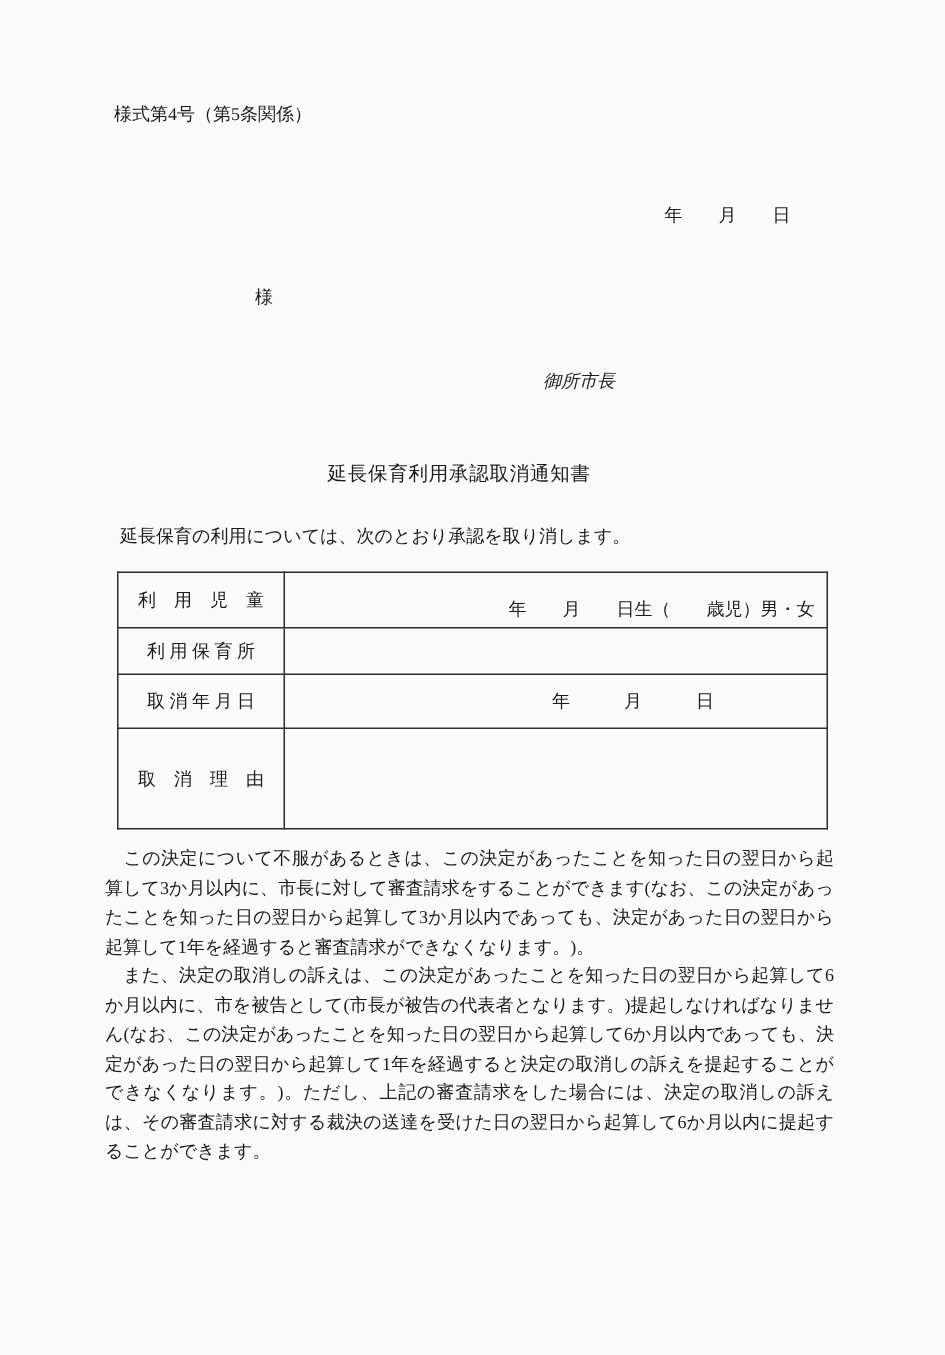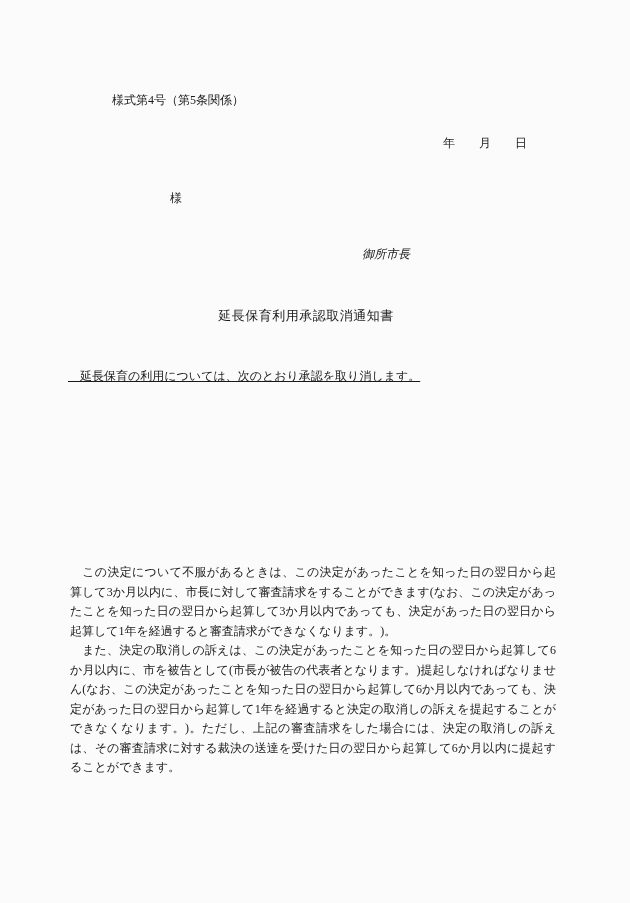--- a/index.html
+++ b/index.html
@@ -11,33 +11,33 @@
   }
   .page {
     position: relative;
     width: 630px;
     height: 903px;
     background: #fbfbfb;
     overflow: hidden;
     font-size: 12px;
   }
   .abs { position: absolute; white-space: pre; }
-  .form-number { left: 76px; top: 92px; margin-left: 36px; }
+  .form-number { left: 76px; top: 68px; }
   .issue-date  { left: 443px; top: 135px; }
   .addressee   { left: 170px; top: 190px; }
   .sender      { left: 362px; top: 246px; font-style: italic; }
   .doc-title   {
     left: 0; right: 18px; top: 307px;
     text-align: center;
     font-size: 13px;
     letter-spacing: 0.5px;
     white-space: pre;
     position: absolute;
   }
-  .intro { left: 68px; top: 368px; text-decoration: underline; }
+  .intro { left: 68px; top: 349px; }
 
   table.detail {
     position: absolute;
     left: 78px;
     top: 381px;
     width: 474px;
     border-collapse: collapse;
     table-layout: fixed;
   }
   table.detail td {
@@ -88,19 +88,39 @@
   <div class="abs issue-date">年　　月　　日</div>
 
   <div class="abs addressee">様</div>
 
   <div class="abs sender">御所市長</div>
 
   <div class="doc-title">延長保育利用承認取消通知書</div>
 
   <div class="abs intro">　延長保育の利用については、次のとおり承認を取り消します。</div>
 
+  <table class="detail">
+    <tbody>
+      <tr class="r1">
+        <td class="lbl">利　用　児　童</td>
+        <td class="val val-child">年　　月　　日生（　　歳児）男・女</td>
+      </tr>
+      <tr class="r2">
+        <td class="lbl">利 用 保 育 所</td>
+        <td class="val"></td>
+      </tr>
+      <tr class="r3">
+        <td class="lbl">取 消 年 月 日</td>
+        <td class="val val-date">年　　　月　　　日</td>
+      </tr>
+      <tr class="r4">
+        <td class="lbl">取　消　理　由</td>
+        <td class="val"></td>
+      </tr>
+    </tbody>
+  </table>
 
   <div class="notes">
     <p>　この決定について不服があるときは、この決定があったことを知った日の翌日から起算して3か月以内に、市長に対して審査請求をすることができます(なお、この決定があったことを知った日の翌日から起算して3か月以内であっても、決定があった日の翌日から起算して1年を経過すると審査請求ができなくなります。)。</p>
     <p>　また、決定の取消しの訴えは、この決定があったことを知った日の翌日から起算して6か月以内に、市を被告として(市長が被告の代表者となります。)提起しなければなりません(なお、この決定があったことを知った日の翌日から起算して6か月以内であっても、決定があった日の翌日から起算して1年を経過すると決定の取消しの訴えを提起することができなくなります。)。ただし、上記の審査請求をした場合には、決定の取消しの訴えは、その審査請求に対する裁決の送達を受けた日の翌日から起算して6か月以内に提起することができます。</p>
   </div>
 
 </div>
 
 </body></html>

